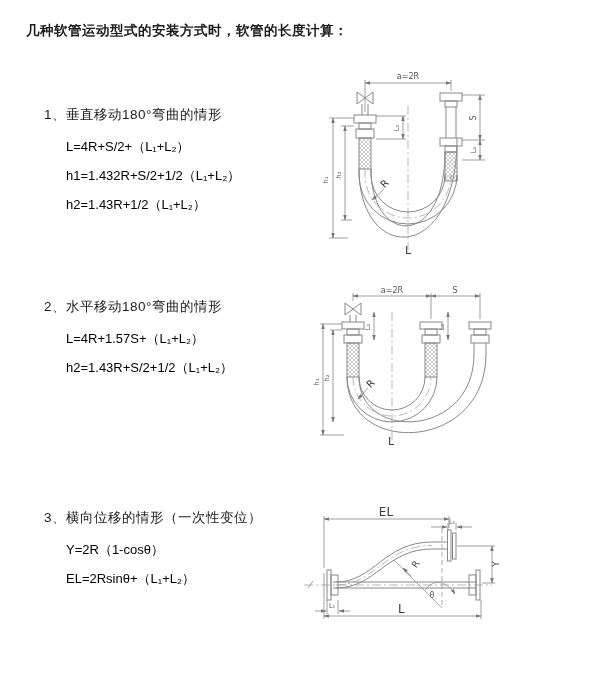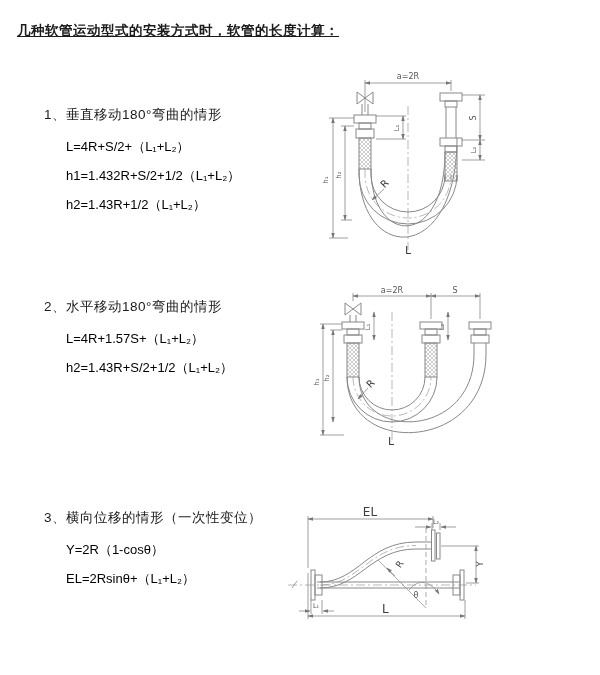--- a/index.html
+++ b/index.html
@@ -3,32 +3,32 @@
 <meta charset="utf-8">
 <style>
   html,body { margin:0; padding:0; background:#e8e8e8; }
   .page {
     position:relative; width:600px; height:675px; margin:0 auto;
     background:#ffffff; overflow:hidden;
     font-family:"Liberation Sans","DejaVu Sans",sans-serif;
     color:#1b1b1b;
   }
   .doc-title {
-    position:absolute; left:17px; top:22px;
-    font-size:13.5px; font-weight:700; letter-spacing:0.5px;text-decoration:underline;
+    position:absolute; left:26px; top:22px;
+    font-size:13.5px; font-weight:700; letter-spacing:0.5px;
   }
   .section { position:absolute; left:44px; }
   .sec1 { top:106px; } .sec2 { top:298px; } .sec3 { top:509px; }
   .section-heading { font-size:13.5px; font-weight:400; margin:0; letter-spacing:0.5px; }
   .formula-list { margin:8px 0 0 22px; padding:0; list-style:none; }
   .formula-list li { font-size:13px; line-height:29px; white-space:nowrap; color:#000000; }
   .diagram { position:absolute; }
   .dg1 { left:308px; top:68px; }
   .dg2 { left:308px; top:282px; }
-  .dg3 { left:280px; top:498px; }
+  .dg3 { left:296px; top:498px; }
   svg text { font-family:"DejaVu Sans","Liberation Sans",sans-serif; fill:#555; }
   svg .big { fill:#3d3d3d; }
 </style>
 </head>
 <body>
 
 <div class="page">
 
   <div class="doc-title">几种软管运动型式的安装方式时，软管的长度计算：</div>
 

